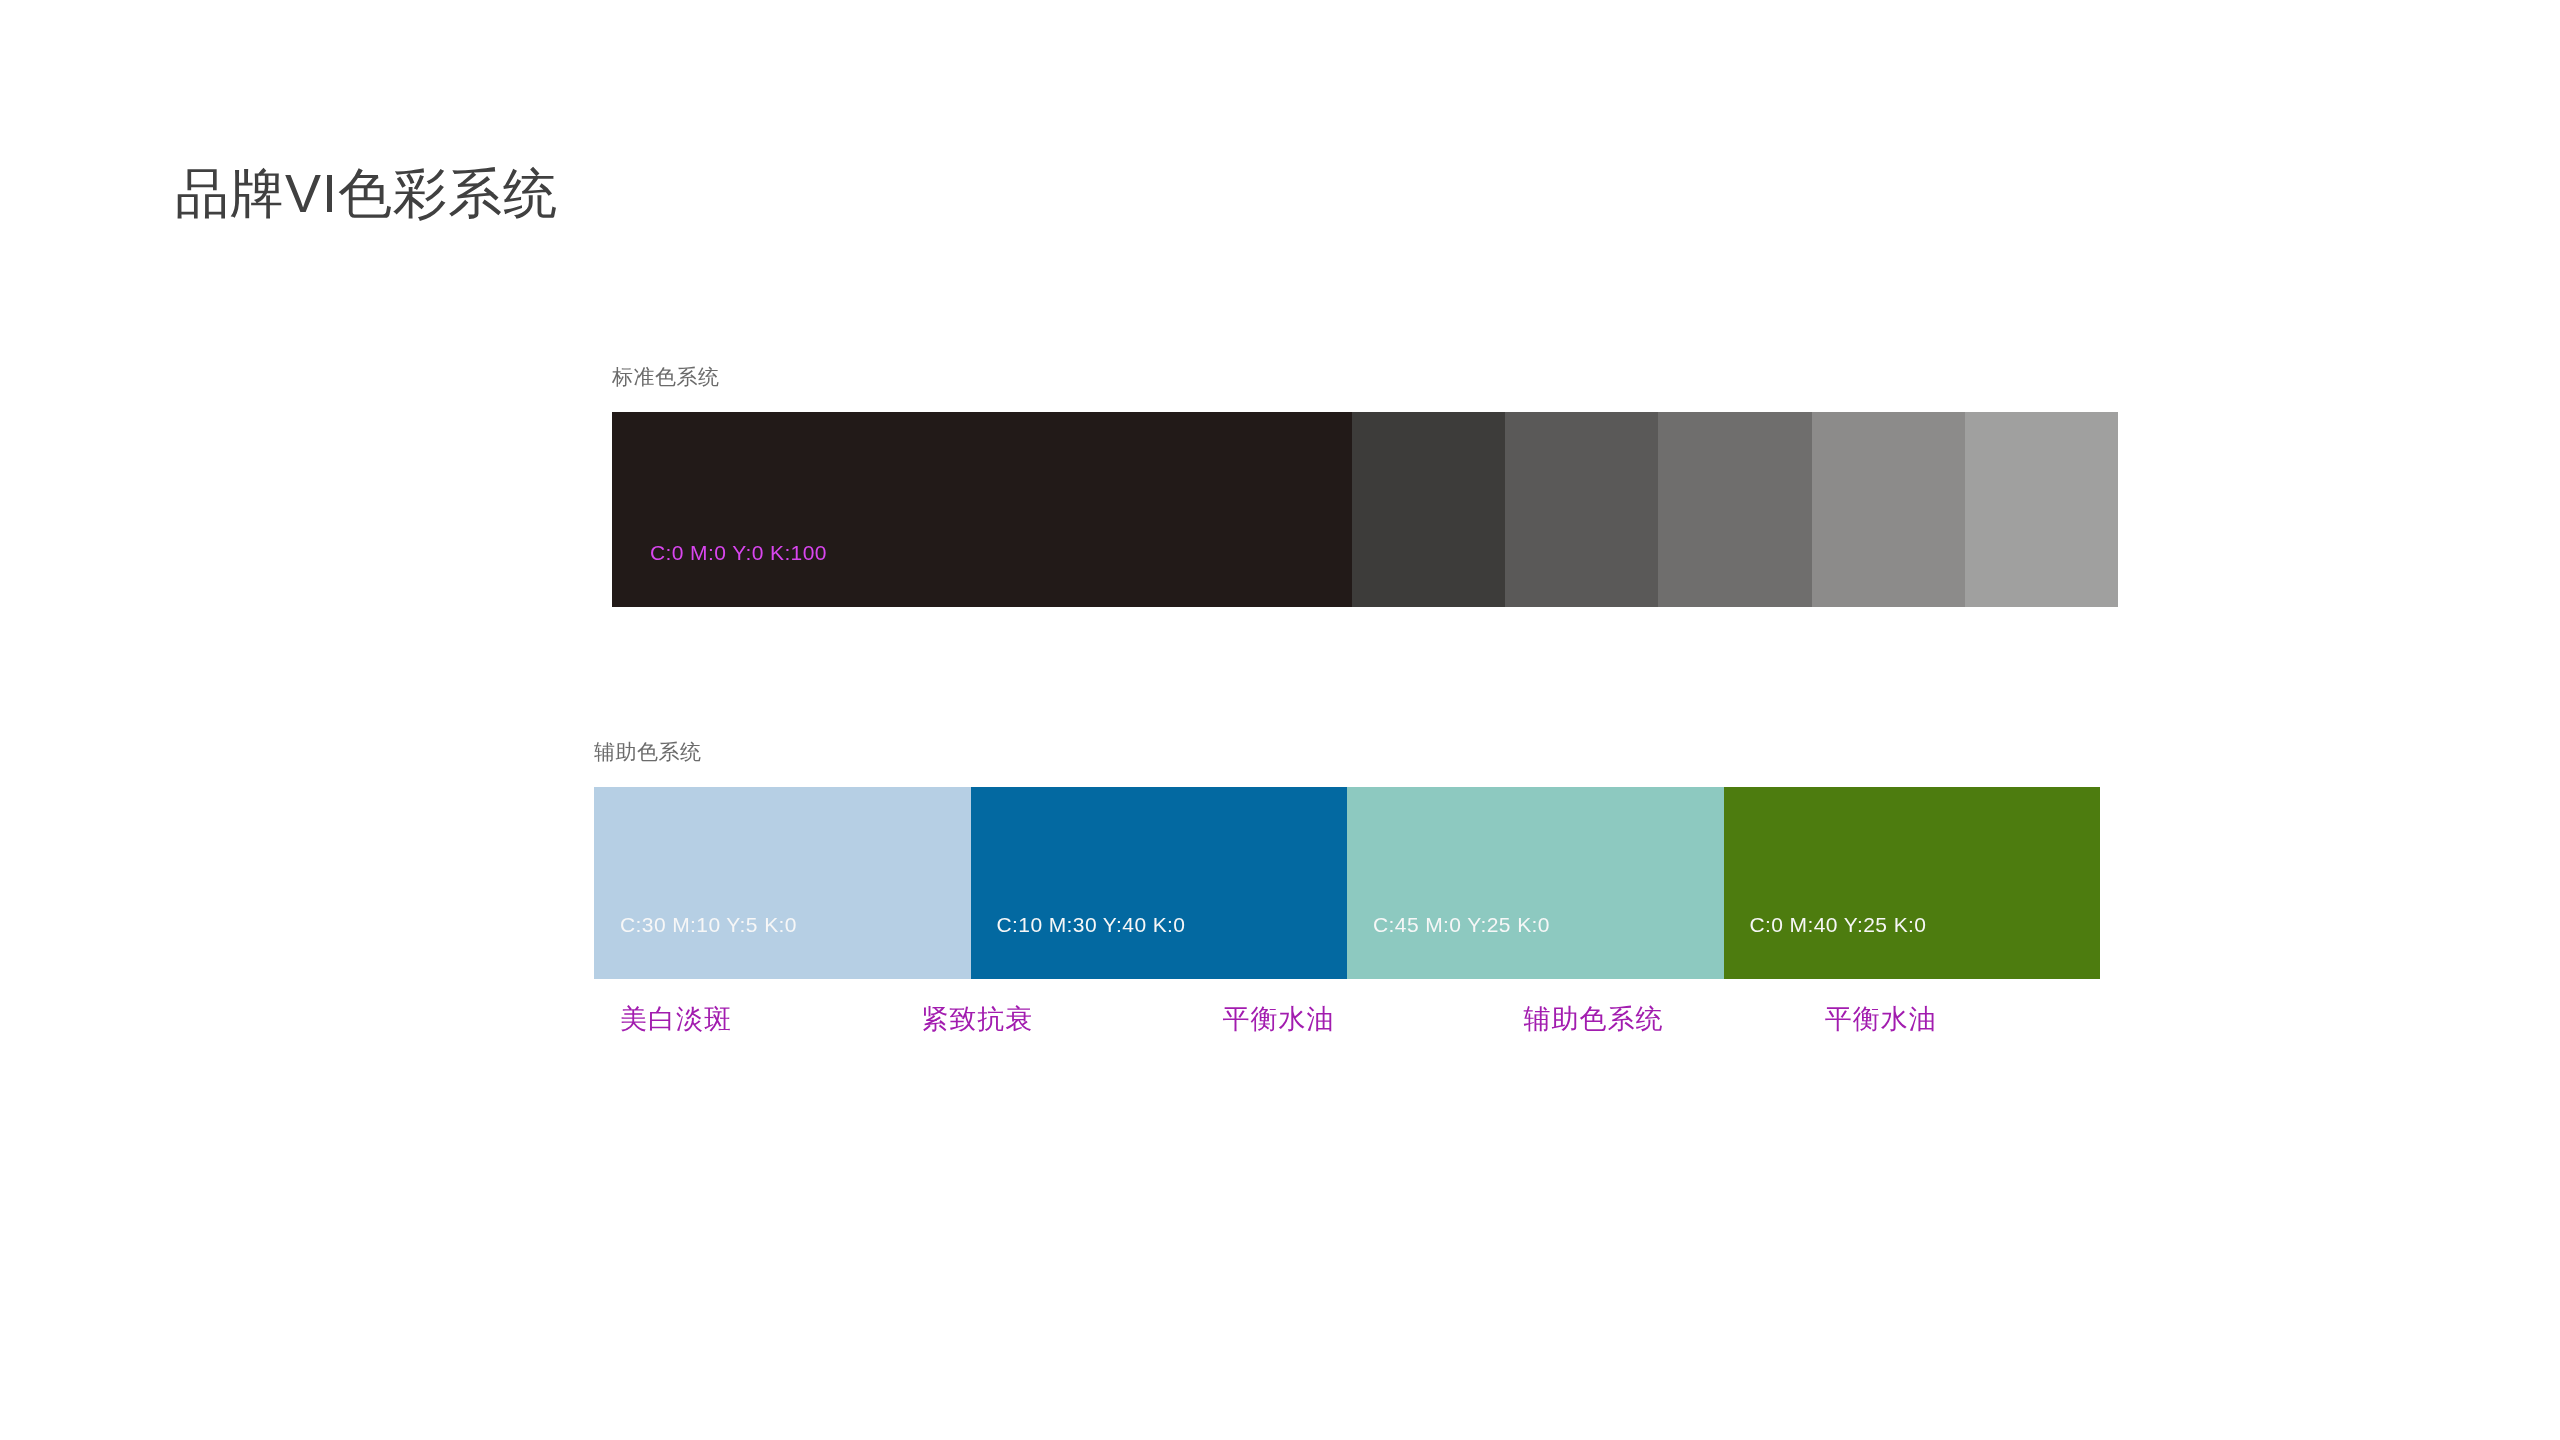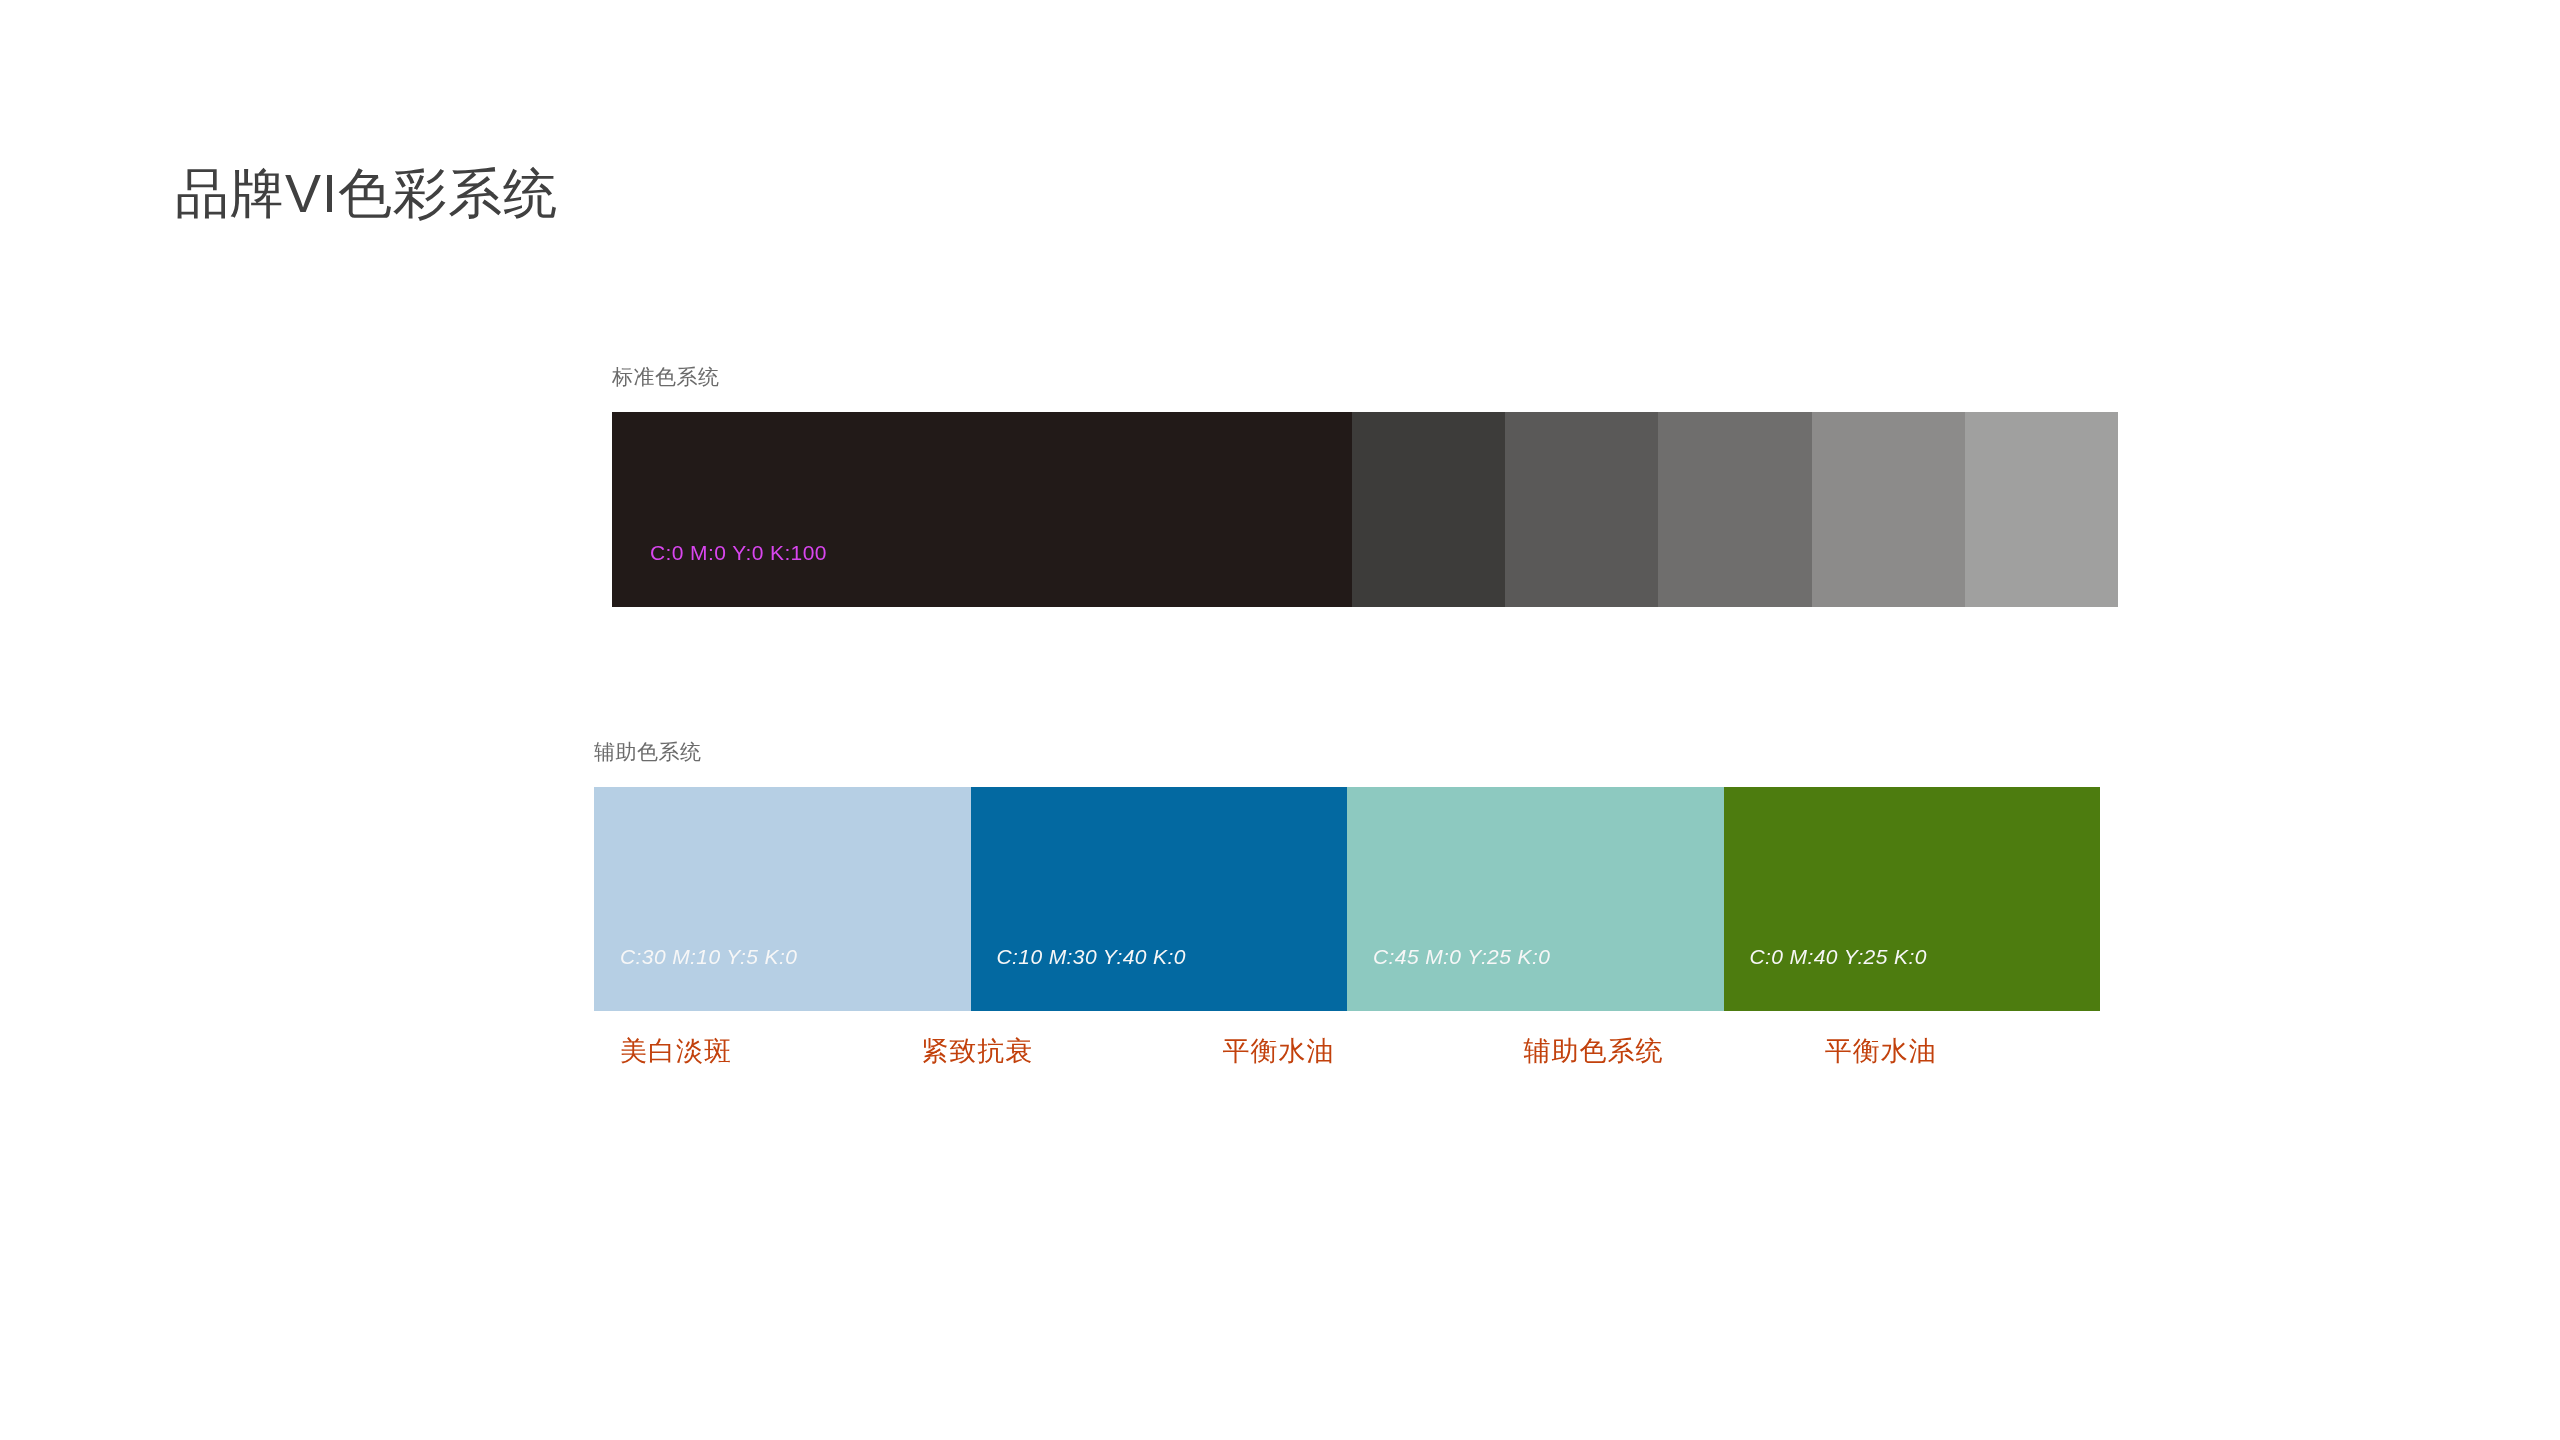--- a/index.html
+++ b/index.html
@@ -76,22 +76,21 @@
     font-size: 21px;
     letter-spacing: 0.4px;
     color: #d946ef;
     white-space: nowrap;
   }
 
   
   .aux-strip {
     display: flex;
     width: 1506px;
-    height: 224px;
-    font-style: italic;
+    height: 192px;
   }
   .aux-swatch {
     flex: 1 1 0;
     position: relative;
     height: 100%;
   }
   .aux-cmyk {
     position: absolute;
     left: 26px;
     bottom: 42px;
@@ -103,21 +102,21 @@
 
   .aux-captions {
     display: flex;
     width: 1506px;
     margin-top: 22px;
   }
   .aux-caption {
     flex: 1 1 0;
     font-size: 27px;
     letter-spacing: 1px;
-    color: #c2410c;
+    color: #a21caf;
     padding-left: 26px;
     box-sizing: border-box;
     white-space: nowrap;
   }
 </style>
 </head>
 <body>
 
 <div class="slide">
 

